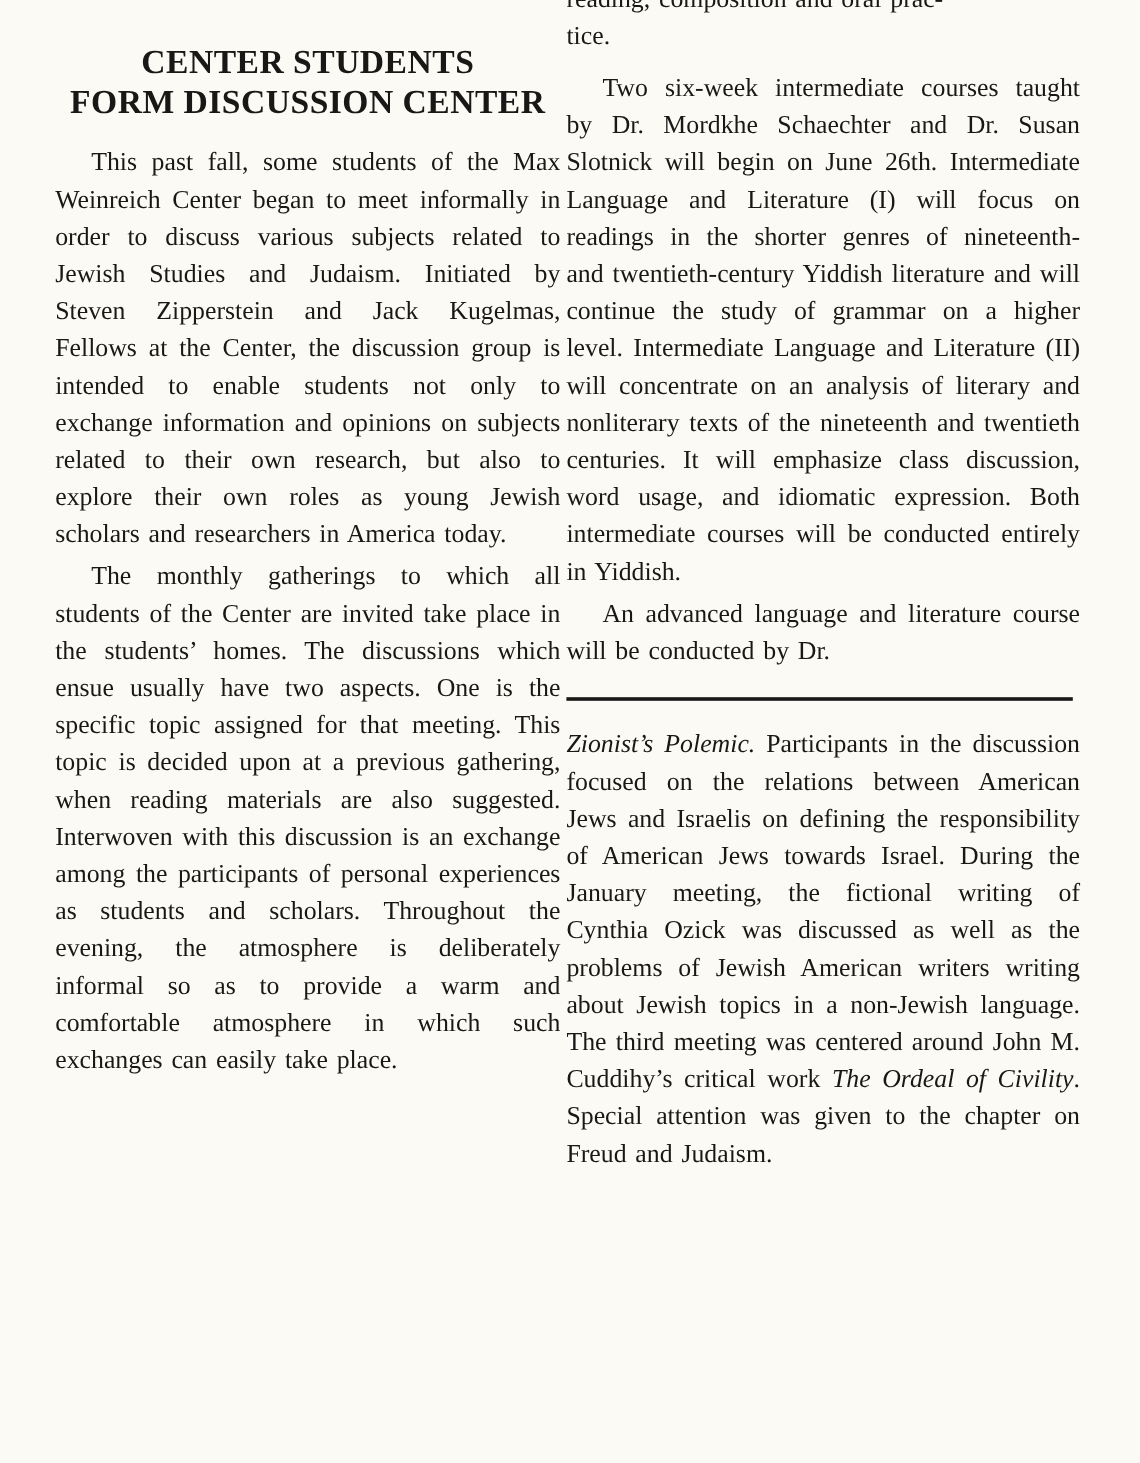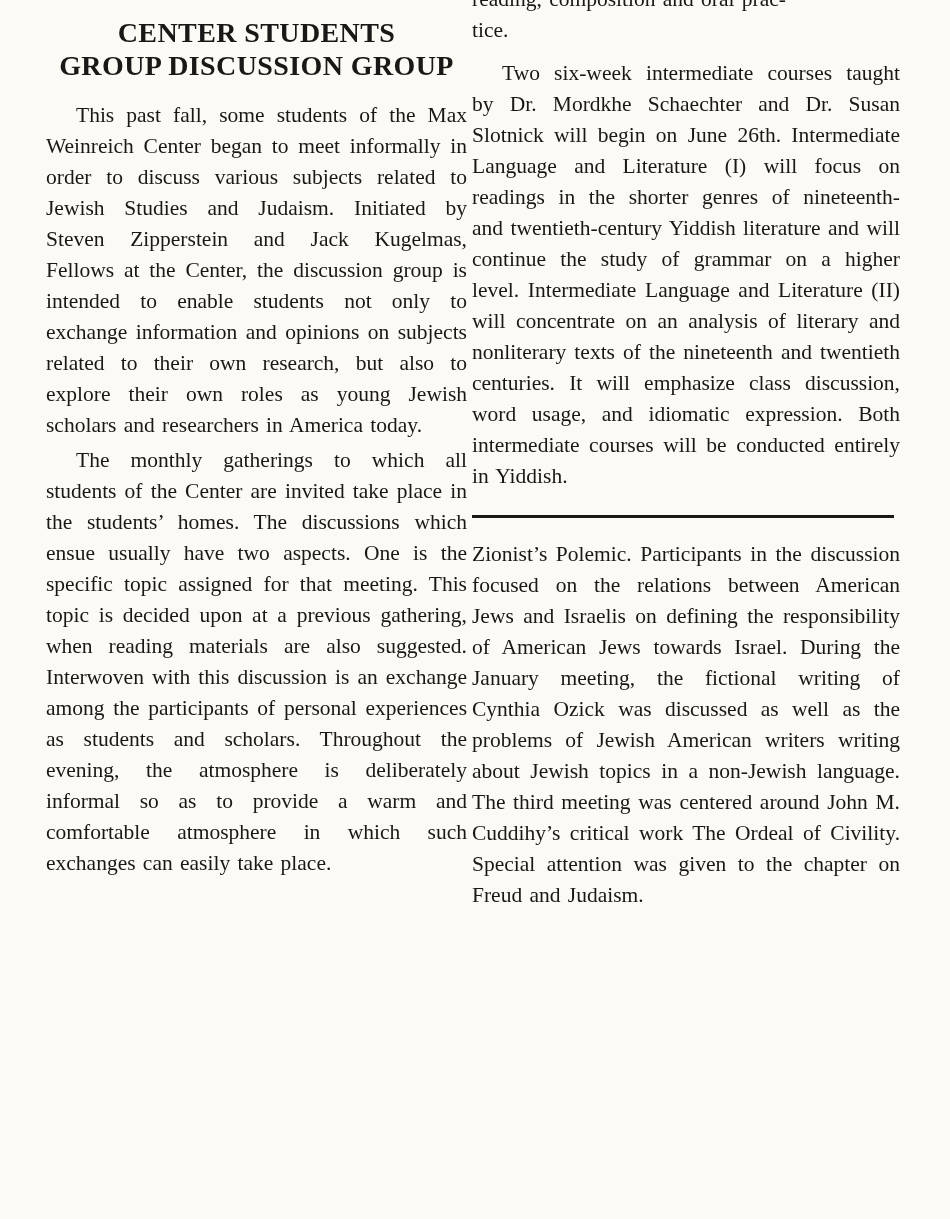--- a/index.html
+++ b/index.html
@@ -27,21 +27,21 @@
   }
   .col-left {
     left: 46px;
     width: 421px;
   }
   .col-right {
     left: 472px;
     width: 428px;
   }
   .article-heading {
-    margin: 16px 0 18px 0;
+    margin: 36px 0 18px 0;
     text-align: center;
     font-weight: bold;
     font-size: 28px;
     line-height: 33px;
     letter-spacing: 0.4px;
     white-space: nowrap;
   }
   .para {
     margin: 0 0 4px 0;
     font-size: 21.5px;
@@ -53,56 +53,58 @@
   .para.no-indent {
     text-indent: 0;
   }
   .para.printed-breaks {
     white-space: pre-line;
   }
   .clip-top {
     margin-top: -16px;
   }
   .it {
+    font-style: italic;
   }
   .section-divider {
     height: 3px;
     background: #191817;
     border: none;
     margin: 23px 6px 21px 0;
   }
   .spacer-sm {
     height: 8px;
   }
 </style>
 </head>
 <body>
 
 <div class="page">
 
   <div class="col col-left">
     <h2 class="article-heading">
       <span style="display:block">CENTER STUDENTS</span>
-      <span style="display:block">GROUP DISCUSSION GROUP</span>
+      <span style="display:block">FORM DISCUSSION CENTER</span>
     </h2>
 
     <p class="para"><span>This past fall, some students of the Max Weinreich Center began to meet informally in order to discuss various subjects related to Jewish Studies and Judaism. Initiated by Steven Zipperstein and Jack Kugelmas, Fellows at the Center, the discussion group is intended to enable students not only to exchange information and opinions on subjects related to their own research, but also to explore their own roles as young Jewish scholars and researchers in America today.</span></p>
 
     <p class="para"><span>The monthly gatherings to which all students of the Center are invited take place in the students’ homes. The discussions which ensue usually have two aspects. One is the specific topic assigned for that meeting. This topic is decided upon at a previous gathering, when reading materials are also suggested. Interwoven with this discussion is an exchange among the participants of personal experiences as students and scholars. Throughout the evening, the atmosphere is deliberately informal so as to provide a warm and comfortable atmosphere in which such exchanges can easily take place.</span></p>
 
   </div>
 
   <div class="col col-right">
 
     <p class="para no-indent printed-breaks clip-top"><span>reading, composition and oral prac-
 tice.</span></p>
 
     <div class="spacer-sm"></div>
 
     <p class="para"><span>Two six-week intermediate courses taught by Dr. Mordkhe Schaechter and Dr. Susan Slotnick will begin on June 26th. Intermediate Language and Literature (I) will focus on readings in the shorter genres of nineteenth- and twentieth-century Yiddish literature and will continue the study of grammar on a higher level. Intermediate Language and Literature (II) will concentrate on an analysis of literary and nonliterary texts of the nineteenth and twentieth centuries. It will emphasize class discussion, word usage, and idiomatic expression. Both intermediate courses will be conducted entirely in Yiddish.</span></p>
 
+    <p class="para"><span>An advanced language and literature course will be conducted by Dr.</span></p>
 
     <hr class="section-divider">
 
     <p class="para no-indent"><span class="it">Zionist’s Polemic.</span><span> Participants in the discussion focused on the relations between American Jews and Israelis on defining the responsibility of American Jews towards Israel. During the January meeting, the fictional writing of Cynthia Ozick was discussed as well as the problems of Jewish American writers writing about Jewish topics in a non-Jewish language. The third meeting was centered around John M. Cuddihy’s critical work </span><span class="it">The Ordeal of Civility</span><span>. Special attention was given to the chapter on Freud and Judaism.</span></p>
   </div>
 
 </div>
 
 </body></html>

